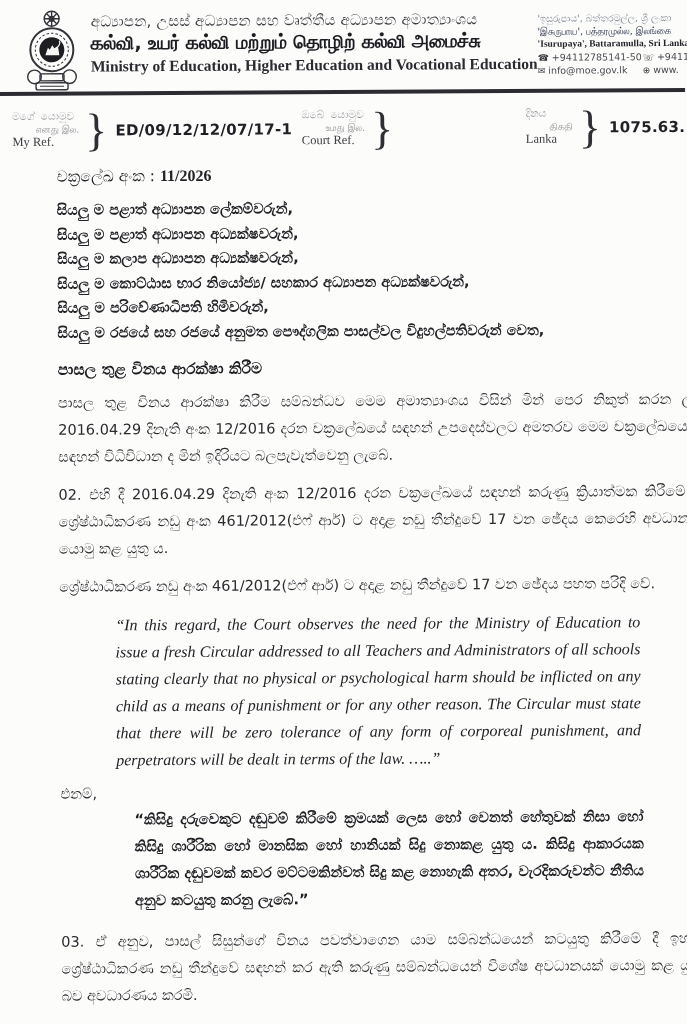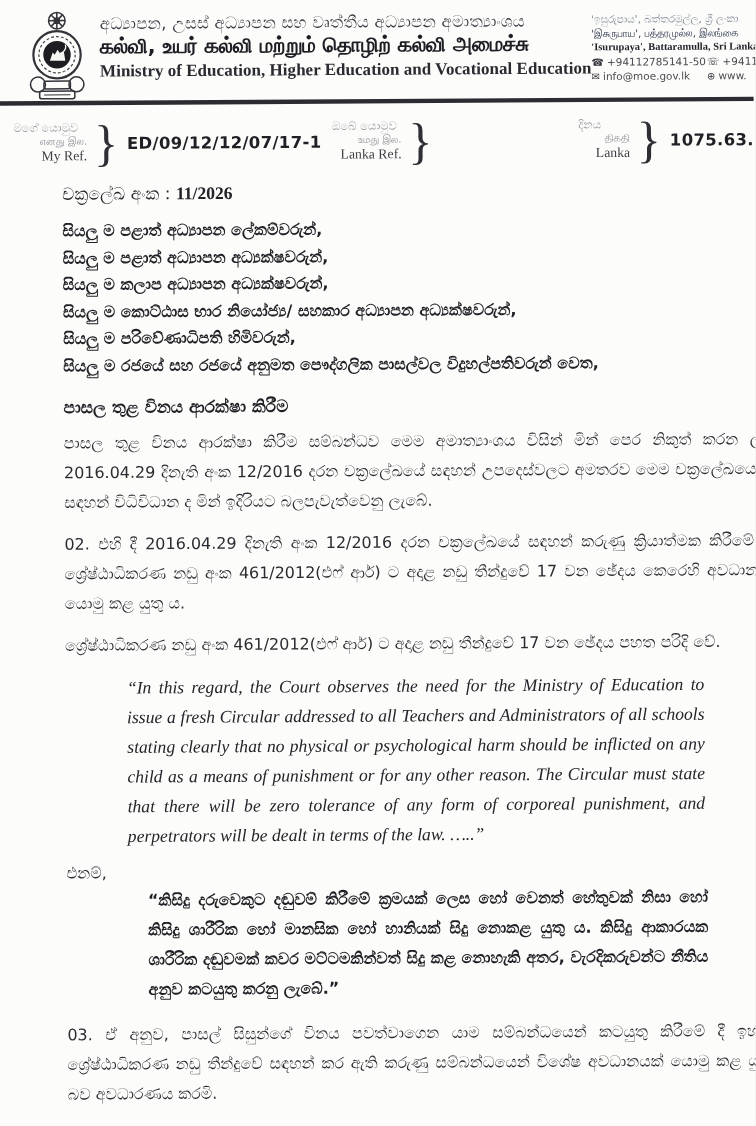--- a/index.html
+++ b/index.html
@@ -28,23 +28,23 @@
   .c-cell { display:flex; align-items:center; gap:3px; width:105px; overflow:hidden; }
   .c-cell + .c-cell { width:80px; }
   .c-ic { font-size:9px; color:#33333a; }
   .hrule { height:0; border-top:4px solid #2b2b31; margin:0 0 0 0; }
 
   
   .refrow { display:flex; padding:11px 0 0 14px; height:58px; }
   .rg { display:flex; align-items:center; }
   .rg1 { width:318px; } .rg2 { width:246px; } .rg3 { flex:1; }
   .rl { line-height:1.2; }
-  .rl .si { font-size:10.5px; color:#9b9ba2; }
+  .rl .si { font-size:10.5px; color:#9b9ba2;font-family:Liberation Mono, monospace; }
   .rl .ta { font-size:9.5px; color:#9b9ba2;margin-left:24px; }
-  .rl .en { font-size:12.5px; color:#3e3e45; font-family:"Liberation Serif", serif;text-align:right; }
+  .rl .en { font-size:12.5px; color:#3e3e45; font-family:"Liberation Serif", serif; }
   .brace { font-size:46px; font-weight:300; color:#2e2e34; line-height:.9;
            font-family:"Liberation Serif", serif; margin:0 8px 0 6px; }
   .rv { font-weight:bold; font-size:15px; color:#1f1f25; letter-spacing:.3px; }
 
   
   .content { margin-left:58px; width:641px; }
   .circ { margin-top:14px; font-size:15.5px; color:#222228; }
   .circ b { font-size:16px;font-family:Liberation Serif, serif; }
   .addr-list { margin-top:12px; }
   .addr { font-weight:bold; font-size:14.5px; line-height:24.5px; color:#222228; }
@@ -123,21 +123,21 @@
         <div class="ta">எனது இல.</div>
         <div class="en">My Ref.</div>
       </div>
       <span class="brace">}</span>
       <span class="rv">ED/09/12/12/07/17-1</span>
     </div>
     <div class="rg rg2">
       <div class="rl">
         <div class="si">ඔබේ යොමුව</div>
         <div class="ta">உமது இல.</div>
-        <div class="en">Lanka Ref.</div>
+        <div class="en">Court Ref.</div>
       </div>
       <span class="brace">}</span>
       <span class="rv"></span>
     </div>
     <div class="rg rg3">
       <div class="rl">
         <div class="si">දිනය</div>
         <div class="ta">திகதி</div>
         <div class="en">Lanka</div>
       </div>

